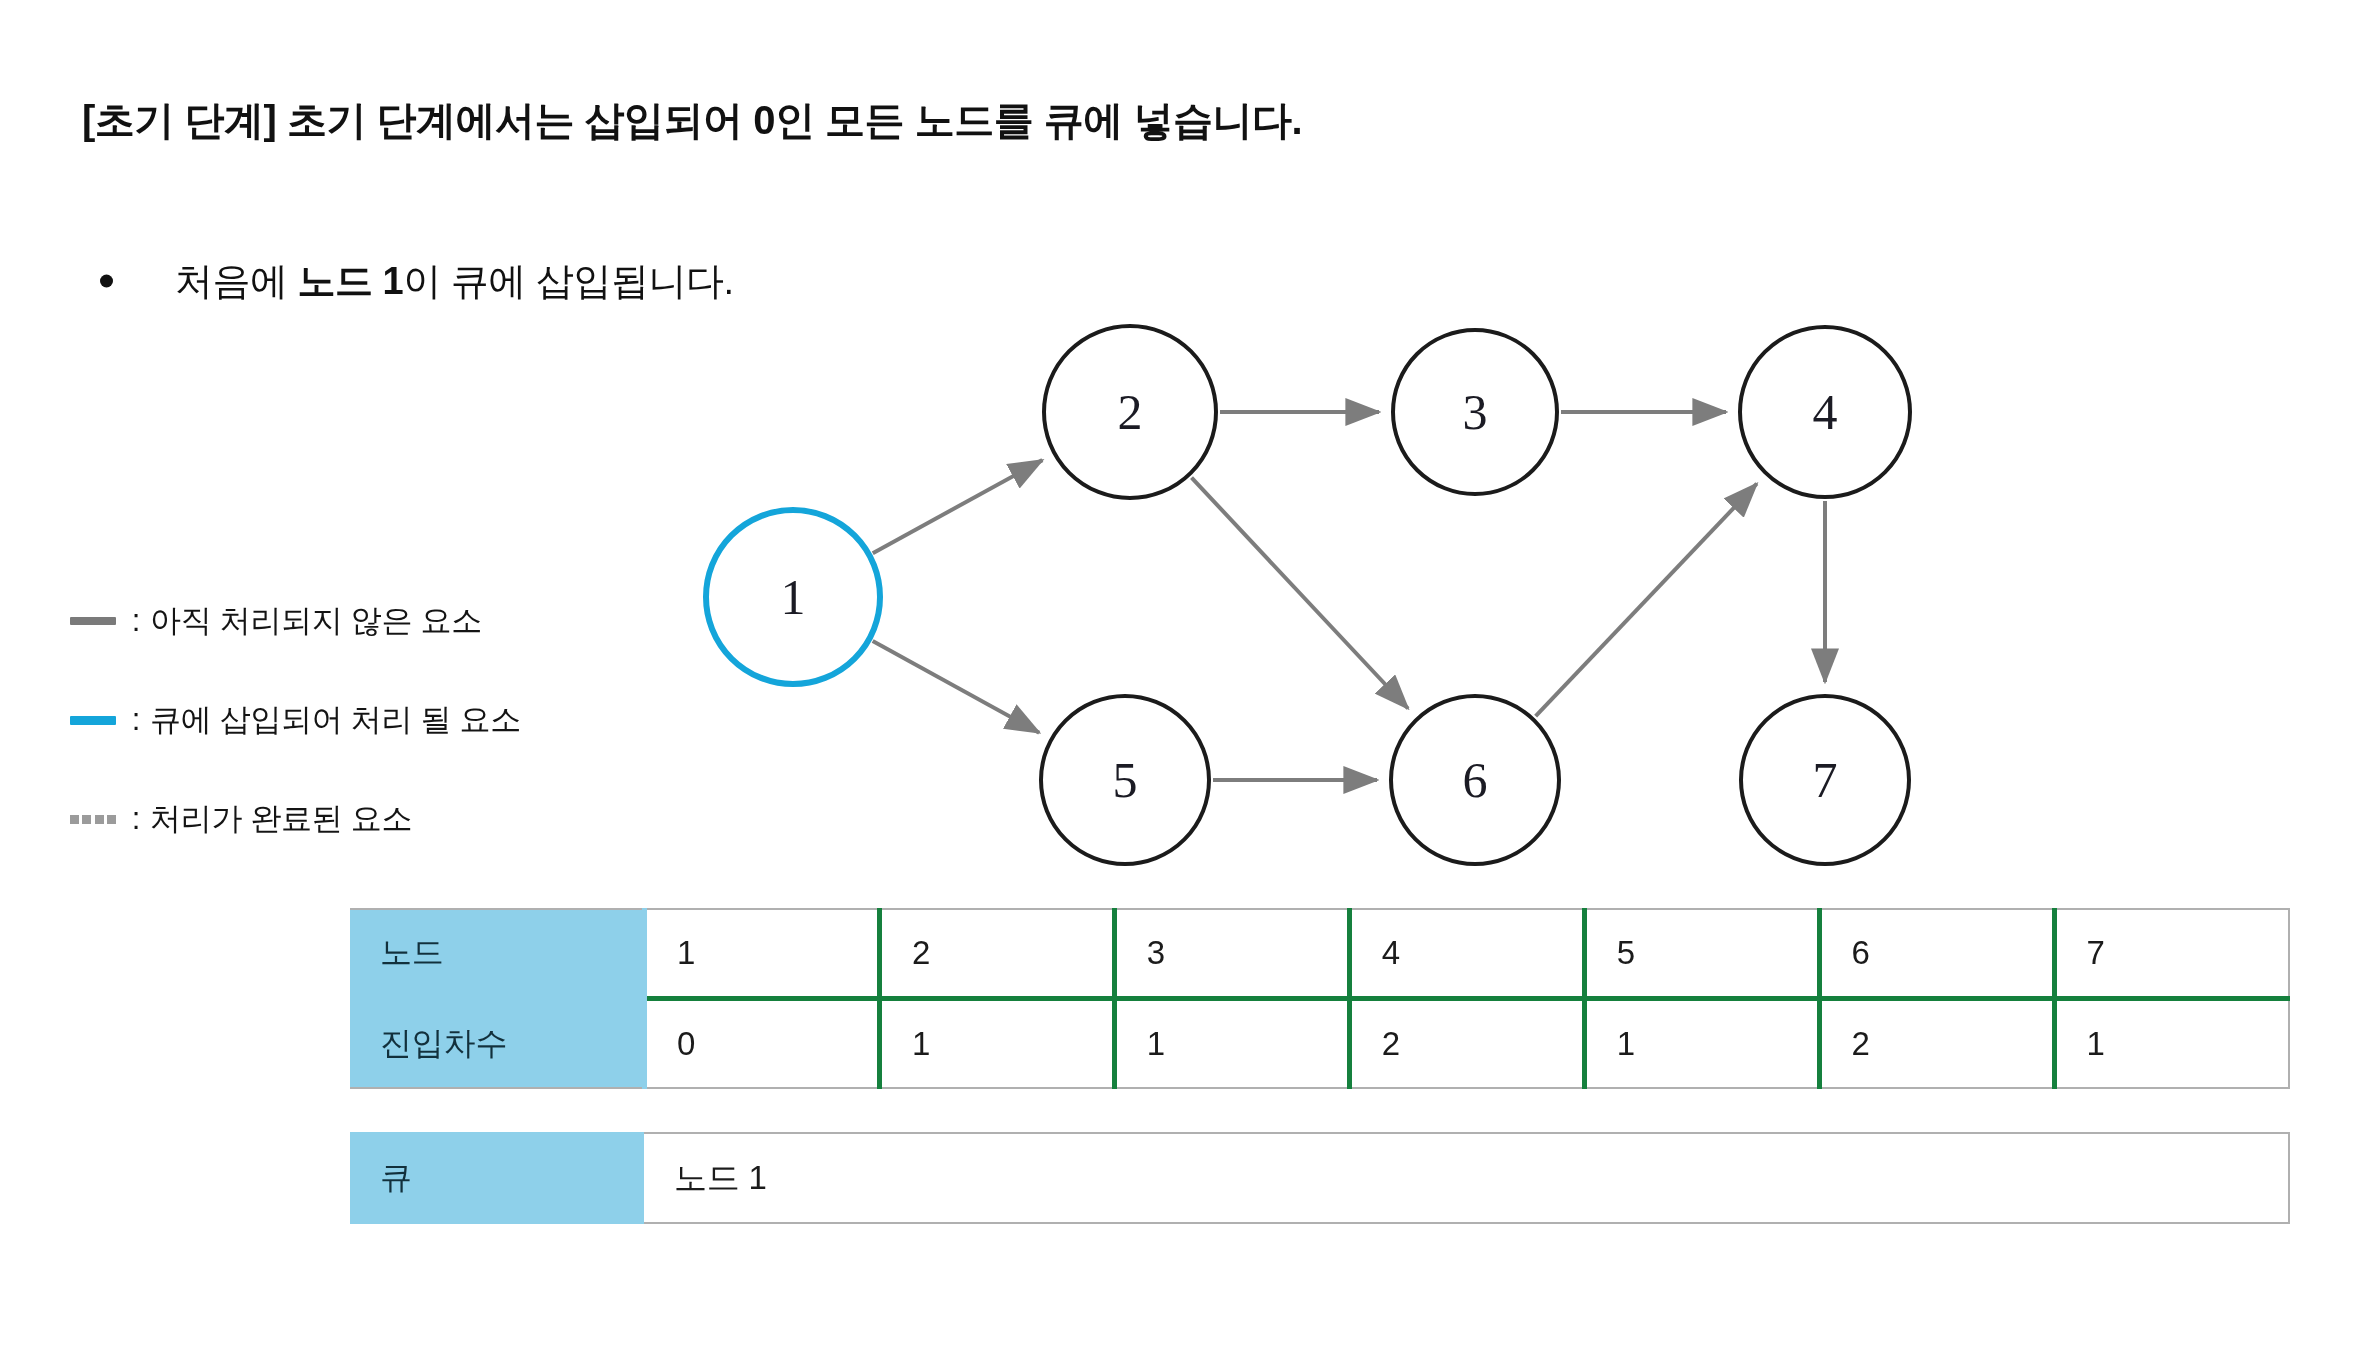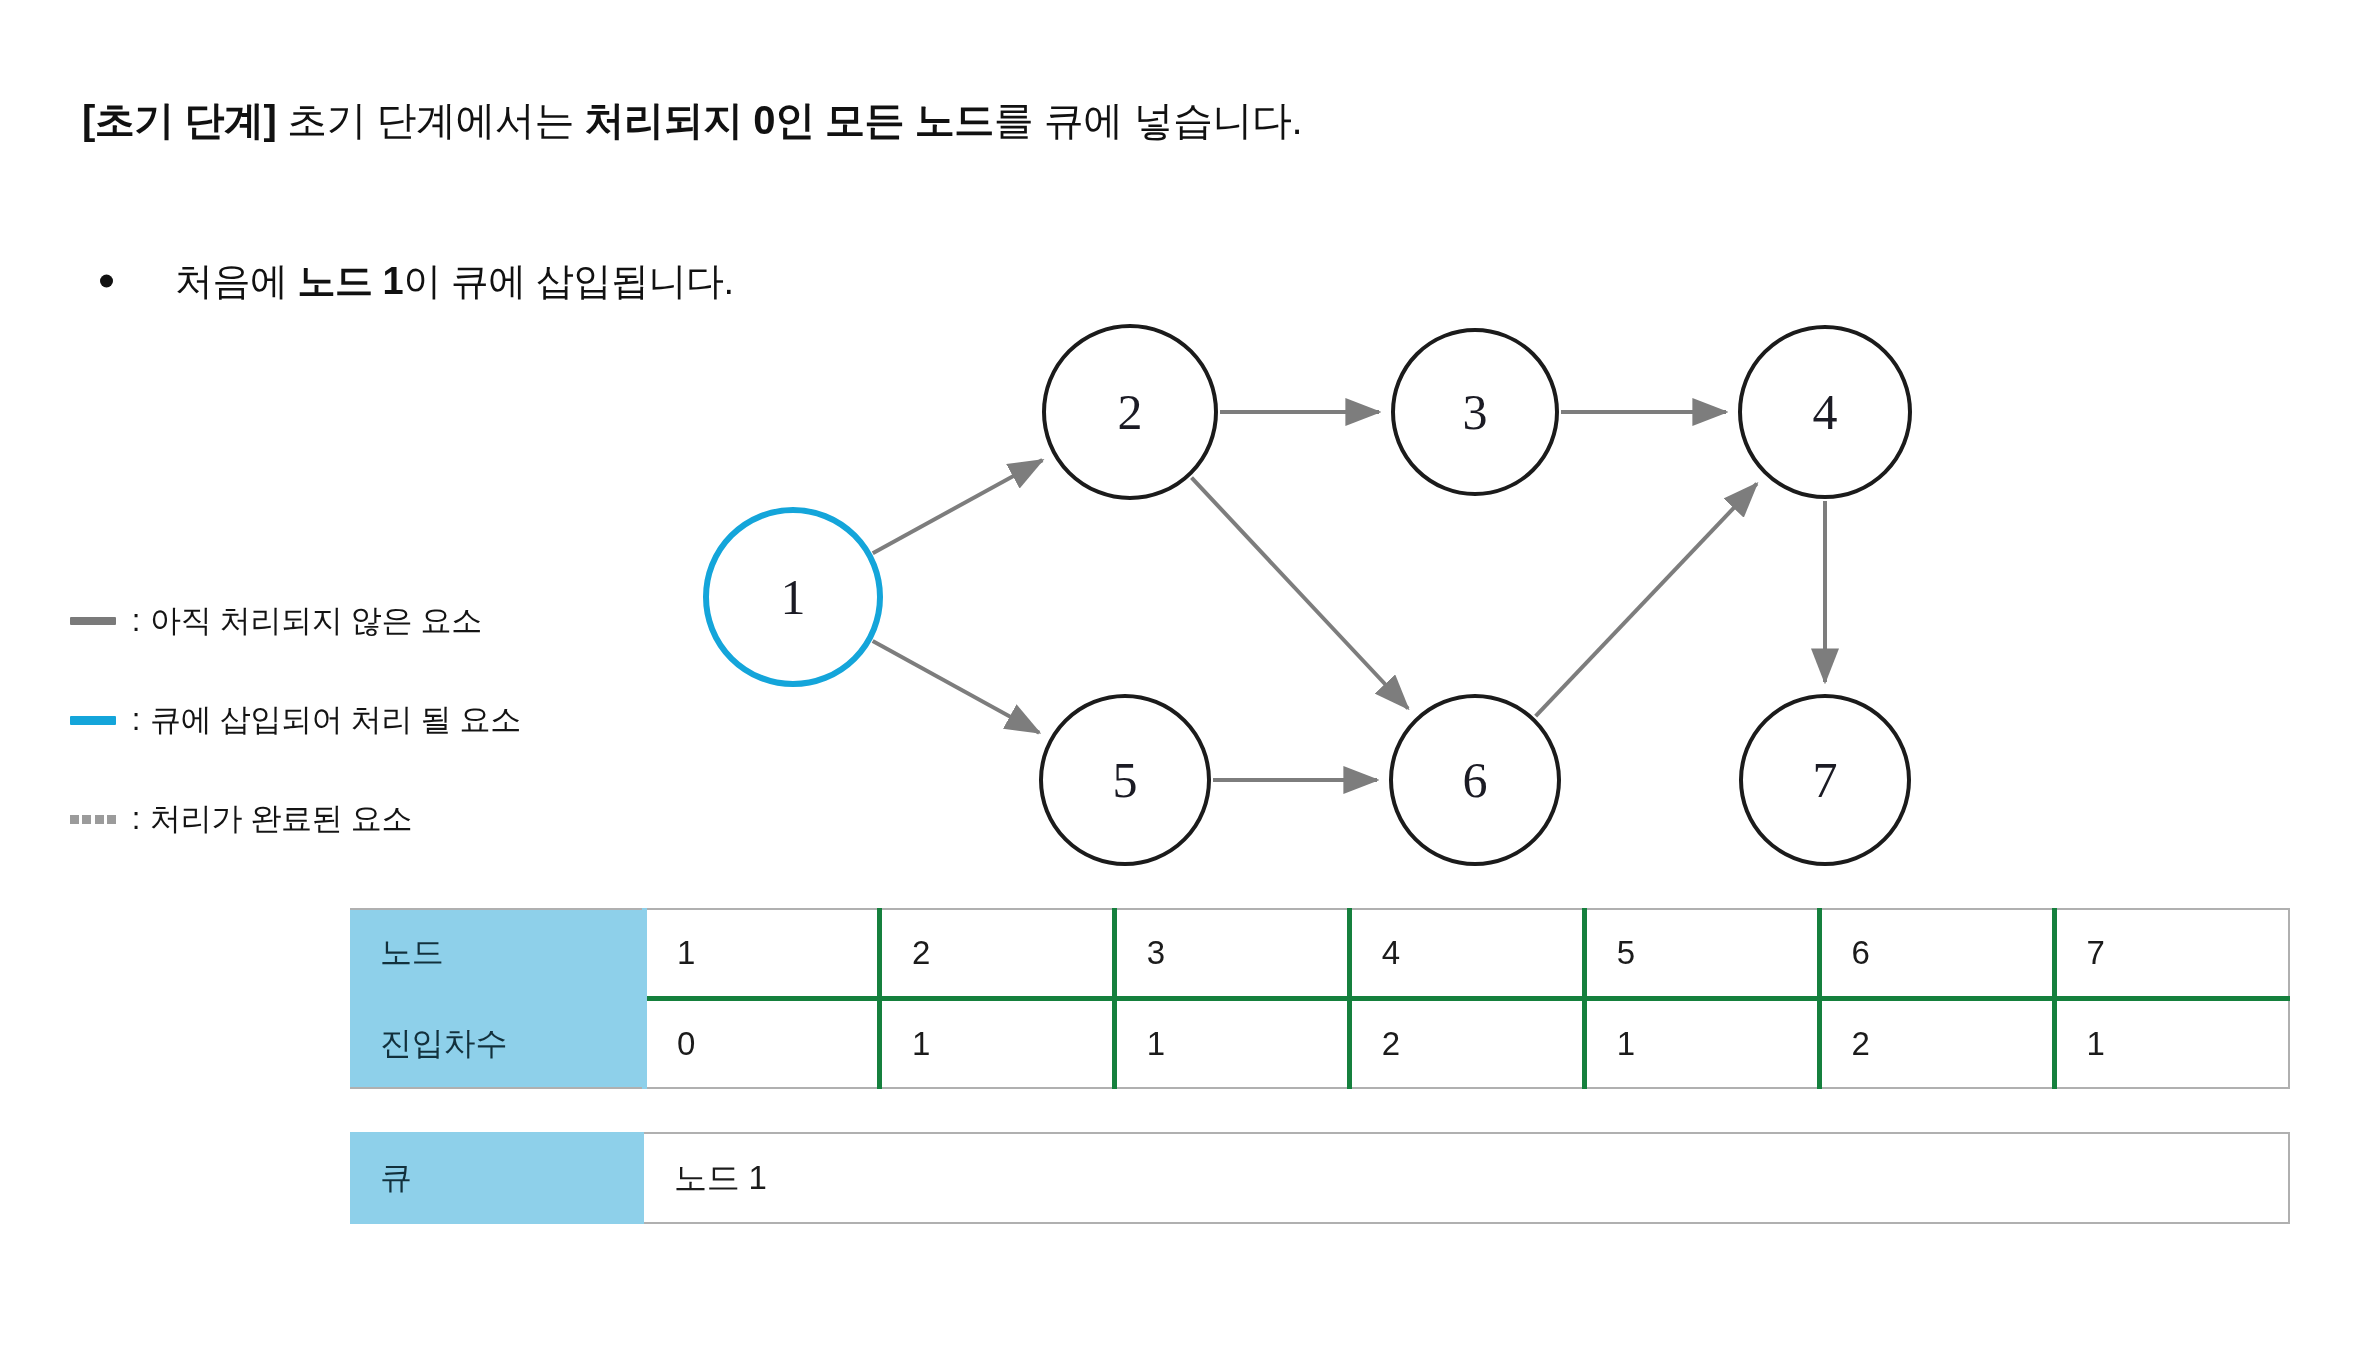--- a/index.html
+++ b/index.html
@@ -22,21 +22,21 @@
     position: absolute;
     left: 82px;
     top: 120px;
     font-size: 40px;
     font-weight: 700;
     letter-spacing: -0.5px;
     white-space: nowrap;
     color: #111111;
     transform: translateY(-50%);
   }
-  #slide-heading .normal { font-weight: 400; }
+  #slide-heading .normal { font-weight: 700; }
 
   #bullet-row {
     position: absolute;
     left: 100px;
     top: 272px;
     display: flex;
     align-items: center;
     transform: translateY(-50%);
     white-space: nowrap;
     margin-top: 9px;
@@ -187,21 +187,21 @@
     border-left: none;
     width: 262px;
     font-size: 32px;
     color: #12303c;
   }
 </style>
 </head>
 <body>
 
 <div id="slide-heading">
-  <span>[초기 단계]</span><span class="normal"> 초기 단계에서는 </span><span>처리되지 0인 모든 노드</span><span class="normal">를 큐에 넣습니다.</span>
+  <span>[초기 단계]</span><span class="normal"> 초기 단계에서는 </span><span>삽입되어 0인 모든 노드</span><span class="normal">를 큐에 넣습니다.</span>
 </div>
 
 <div id="bullet-row">
   <span class="bullet-dot"></span>
   <span class="bullet-text"><span>처음에 </span><span class="strong">노드 1</span><span>이 큐에 삽입됩니다.</span></span>
 </div>
 
 <div id="legend">
 
   <div class="legend-row">

